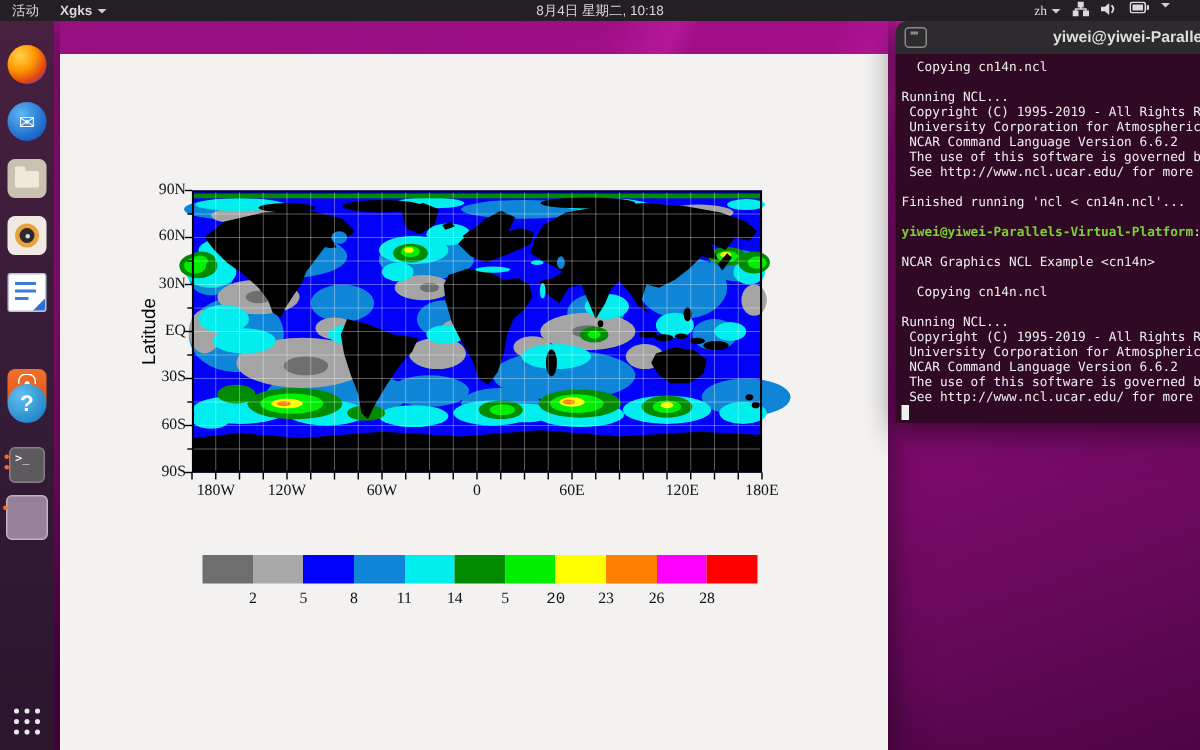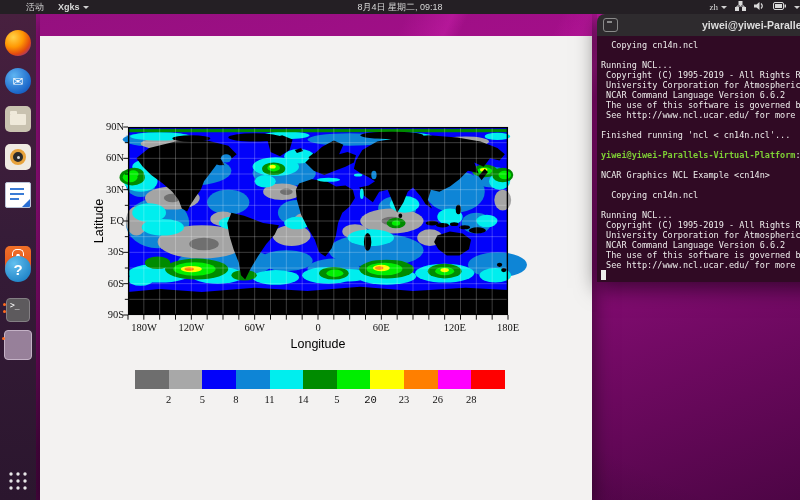--- a/index.html
+++ b/index.html
@@ -8,23 +8,23 @@
     font-family:"Liberation Sans",sans-serif;
     background:
       linear-gradient(295deg, transparent 38%, rgba(235,45,200,.38) 39.5%, transparent 45%),
       linear-gradient(295deg, transparent 54%, rgba(235,45,200,.28) 55.5%, transparent 60%),
       linear-gradient(25deg, rgba(30,0,28,.55) 8%, rgba(30,0,28,0) 38%),
       linear-gradient(160deg,#93107e 0%, #a90e8d 42%, #7c0b6c 68%, #4d0545 100%);
   }
   
   .topbar{position:absolute;left:0;top:0;width:800px;height:14px;background:#241f24;
     color:#d9d9d9;font-size:9px;display:flex;align-items:center;z-index:50;}
-  .tb-left{display:flex;align-items:center;gap:14px;padding-left:26px;flex:1;}
+  .tb-left{display:flex;align-items:center;gap:14px;padding-left:8px;flex:1;}
   .tb-center{position:absolute;left:0;right:0;text-align:center;pointer-events:none;}
-  .tb-right{display:flex;align-items:center;gap:8px;padding-right:0;margin-left:auto;font-family:Liberation Serif, serif;}
+  .tb-right{display:flex;gap:8px;padding-right:20px;margin-left:auto;font-family:Liberation Serif, serif;}
   .tb-item{display:flex;align-items:center;gap:3px;cursor:default;}
   .caret{width:0;height:0;border-left:3px solid transparent;border-right:3px solid transparent;
     border-top:3.5px solid #cfcfcf;display:inline-block;margin-top:1px;}
   .tb-ico{display:inline-block;}
   
   .dock{position:absolute;left:0;top:14px;width:36px;height:486px;
     background:linear-gradient(180deg,#48203f,#361c38 45%,#2b162e);z-index:40;}
   .dock-item{position:absolute;left:5px;width:26px;height:26px;}
   .dot{position:absolute;left:-4px;width:3px;height:3px;border-radius:50%;background:#ff6a1e;}
   .ffx{border-radius:50%;background:radial-gradient(circle at 32% 28%,#ffd24a 0%,#ff9803 38%,#e2490f 66%,#8b2f93 88%,#5a2a7a 100%);}
@@ -98,21 +98,21 @@
 
 <div class="topbar">
   <div class="tb-left">
     <span class="tb-item">活动</span>
     <span class="tb-item">
       <b>Xgks</b>
       <span class="caret"></span>
     </span>
   </div>
   <div class="tb-center">
-    <span>8月4日 星期二, 09:18</span>
+    <span>8月4日 星期二, 10:18</span>
   </div>
   <div class="tb-right">
     <span class="tb-item">
       <span>zh</span>
       <span class="caret"></span>
     </span>
     <span class="tb-ico">
       <svg width="11" height="10" viewBox="0 0 11 10">
           <g stroke="#d9d9d9" stroke-width="1" fill="#d9d9d9">
         <rect x="4" y="0.5" width="3" height="3"></rect>
@@ -417,21 +417,20 @@
     <div id="xlabels">
         <div class="xtick" style="left: 104px;">180W</div>
         <div class="xtick" style="left: 151.333px;">120W</div>
         <div class="xtick" style="left: 214.667px;">60W</div>
         <div class="xtick" style="left: 278px;">0</div>
         <div class="xtick" style="left: 341.333px;">60E</div>
         <div class="xtick" style="left: 396px; text-align: right;">120E</div>
         <div class="xtick" style="left: 468px;">180E</div>
       </div>
     <div class="axis-ylabel">Latitude</div>
-    <div class="axis-xlabel">Longitude</div>
 
     <div id="cbar">
         <div class="cell" style="background: rgb(110, 110, 110);"></div>
         <div class="cell" style="background: rgb(168, 168, 168);"></div>
         <div class="cell" style="background: rgb(2, 2, 250);"></div>
         <div class="cell" style="background: rgb(14, 133, 214);"></div>
         <div class="cell" style="background: rgb(0, 238, 238);"></div>
         <div class="cell" style="background: rgb(0, 139, 0);"></div>
         <div class="cell" style="background: rgb(0, 238, 0);"></div>
         <div class="cell" style="background: rgb(255, 255, 0);"></div>

